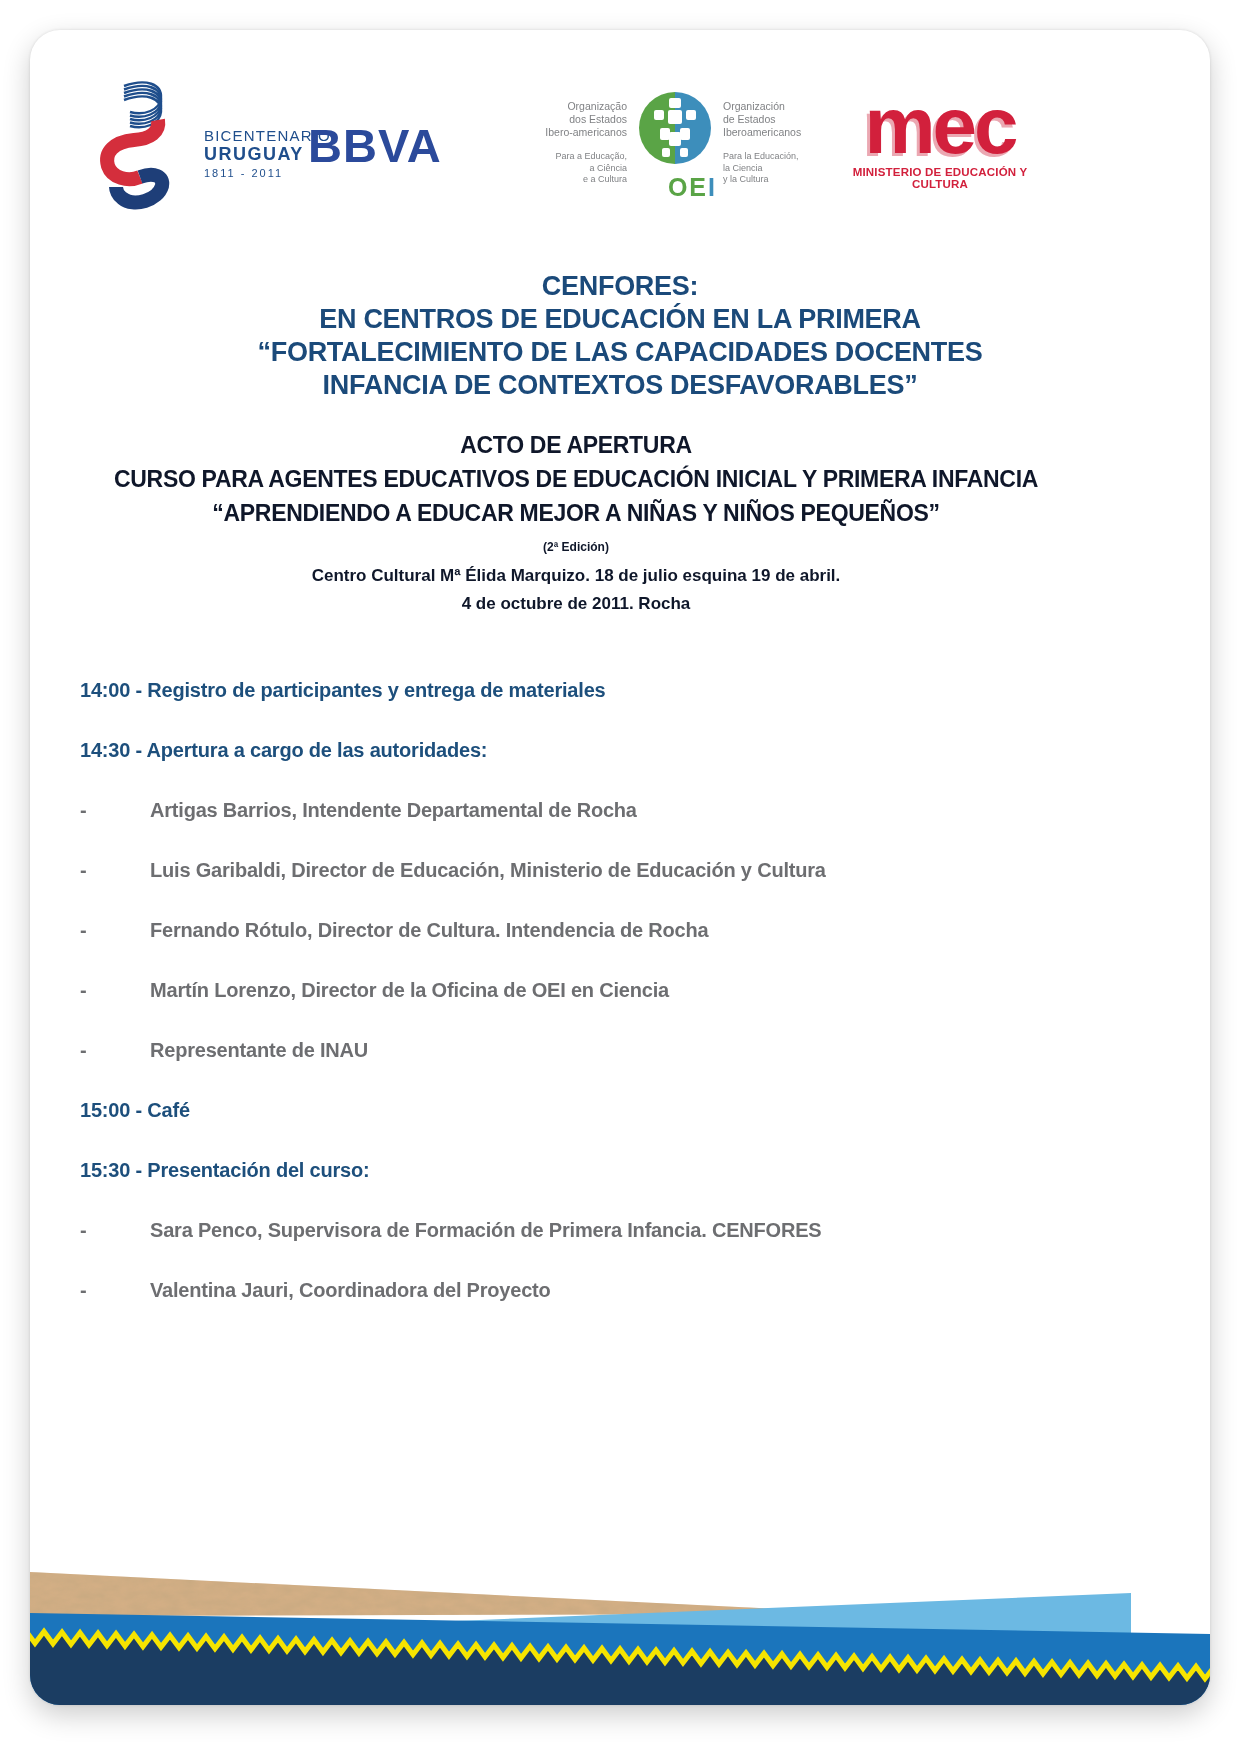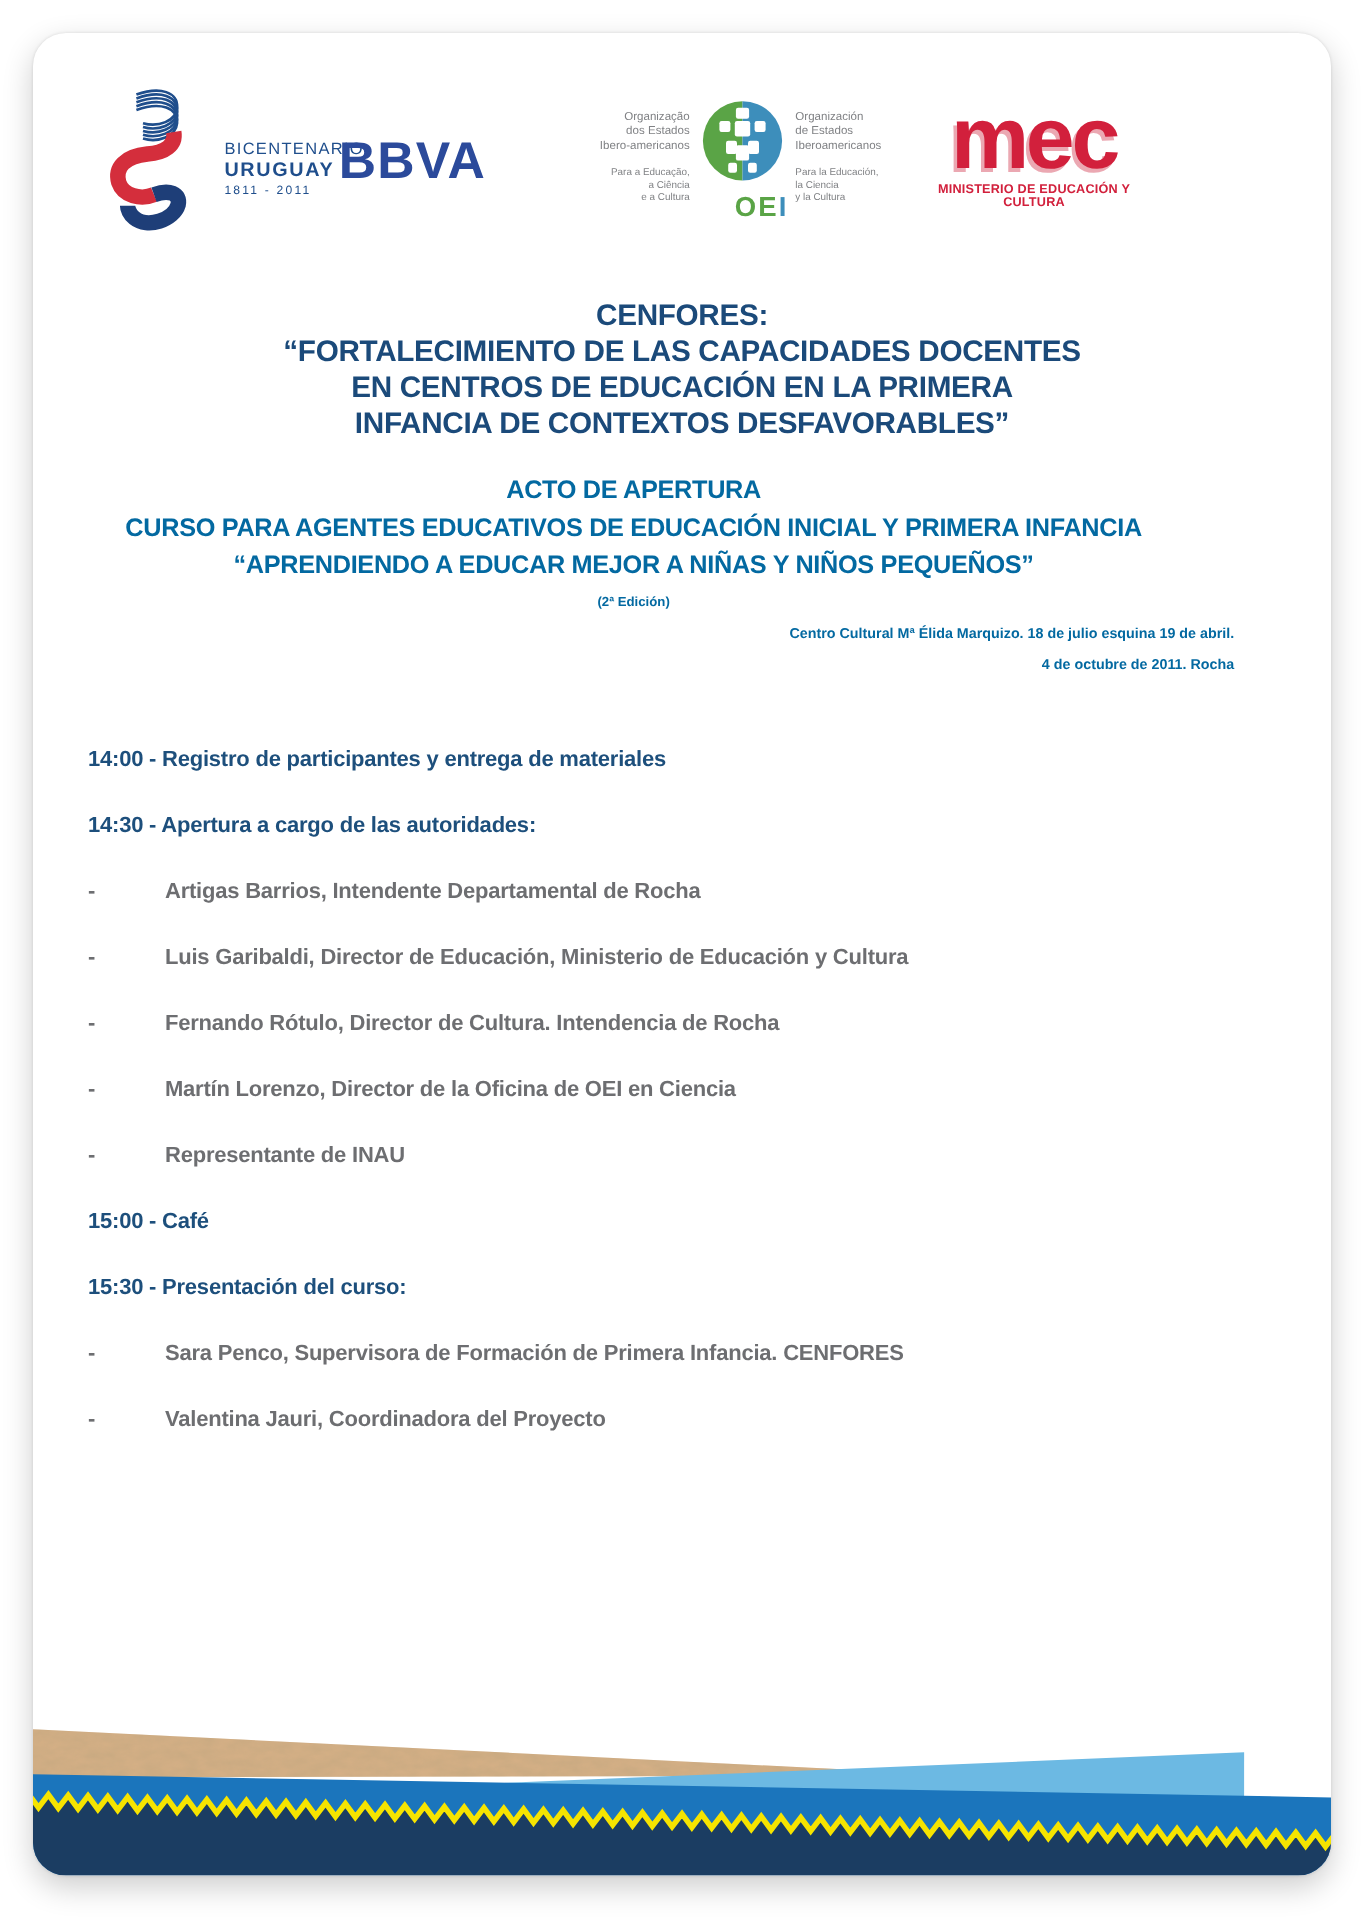--- a/index.html
+++ b/index.html
@@ -32,24 +32,24 @@
   .oei-mid{width:84px;text-align:center;margin:0 6px;}
   .oei-acronym{font-size:25px;font-weight:bold;letter-spacing:2px;margin-top:1px;text-align:right;}
   .oei-acronym .g{color:#5aa446;} .oei-acronym .b{color:#3d8ebb;}
   .logo-mec{position:absolute;left:795px;top:58px;width:230px;text-align:center;}
   .mec-word{font-size:80px;font-weight:bold;color:#d2203c;line-height:.95;
     letter-spacing:-3px;text-shadow:-3px 3px 0 #eba8b2;}
   .mec-sub{margin-top:2px;font-size:11.5px;font-weight:bold;color:#d2203c;letter-spacing:.2px;}
   
   .title-block{position:absolute;left:0;top:240px;width:1180px;text-align:center;}
   .title-line{font-size:27px;font-weight:bold;color:#1b4a7a;line-height:33px;letter-spacing:-.3px;}
-  .subtitle-block{position:absolute;left:0;top:398px;width:1092px;text-align:center;color:#0369a1;}
+  .subtitle-block{position:absolute;left:0;top:398px;width:1092px;text-align:center;color:#0f172a;}
   .sub-line{font-size:23px;font-weight:bold;line-height:34px;letter-spacing:-.3px;}
   .sub-edition{font-size:12px;font-weight:bold;line-height:30px;margin-top:2px;}
-  .sub-venue,.sub-date{font-size:13px;font-weight:bold;line-height:28px;text-align:right;}
+  .sub-venue,.sub-date{font-size:17px;font-weight:bold;line-height:28px;}
   
   .agenda{position:absolute;left:50px;top:648px;width:1040px;}
   .agenda-row{font-weight:bold;font-size:20px;line-height:24px;margin-bottom:36px;letter-spacing:-.2px;}
   .agenda-row.time{color:#1d4f7c;}
   .agenda-row.bullet{color:#6d6e71;display:flex;}
   .agenda-row.bullet .dash{width:70px;flex:0 0 70px;}
   
   .footer-art{position:absolute;left:0;bottom:0;width:1180px;height:305px;}
 </style>
 </head>
@@ -121,22 +121,22 @@
     </div>
   </div>
 
   <div class="logo-mec">
     <div class="mec-word">mec</div>
     <div class="mec-sub">MINISTERIO DE EDUCACIÓN Y CULTURA</div>
   </div>
 
   <div class="title-block">
     <div class="title-line">CENFORES:</div>
+    <div class="title-line">EN CENTROS DE EDUCACIÓN EN LA PRIMERA</div>
     <div class="title-line">“FORTALECIMIENTO DE LAS CAPACIDADES DOCENTES</div>
-    <div class="title-line">EN CENTROS DE EDUCACIÓN EN LA PRIMERA</div>
     <div class="title-line">INFANCIA DE CONTEXTOS DESFAVORABLES”</div>
   </div>
 
   <div class="subtitle-block">
     <div class="sub-line">ACTO DE APERTURA</div>
     <div class="sub-line">CURSO PARA AGENTES EDUCATIVOS DE EDUCACIÓN INICIAL Y PRIMERA INFANCIA</div>
     <div class="sub-line">“APRENDIENDO A EDUCAR MEJOR A NIÑAS Y NIÑOS PEQUEÑOS”</div>
     <div class="sub-edition">(2ª Edición)</div>
     <div class="sub-venue">Centro Cultural Mª Élida Marquizo. 18 de julio esquina 19 de abril.</div>
     <div class="sub-date">4 de octubre de 2011. Rocha</div>

